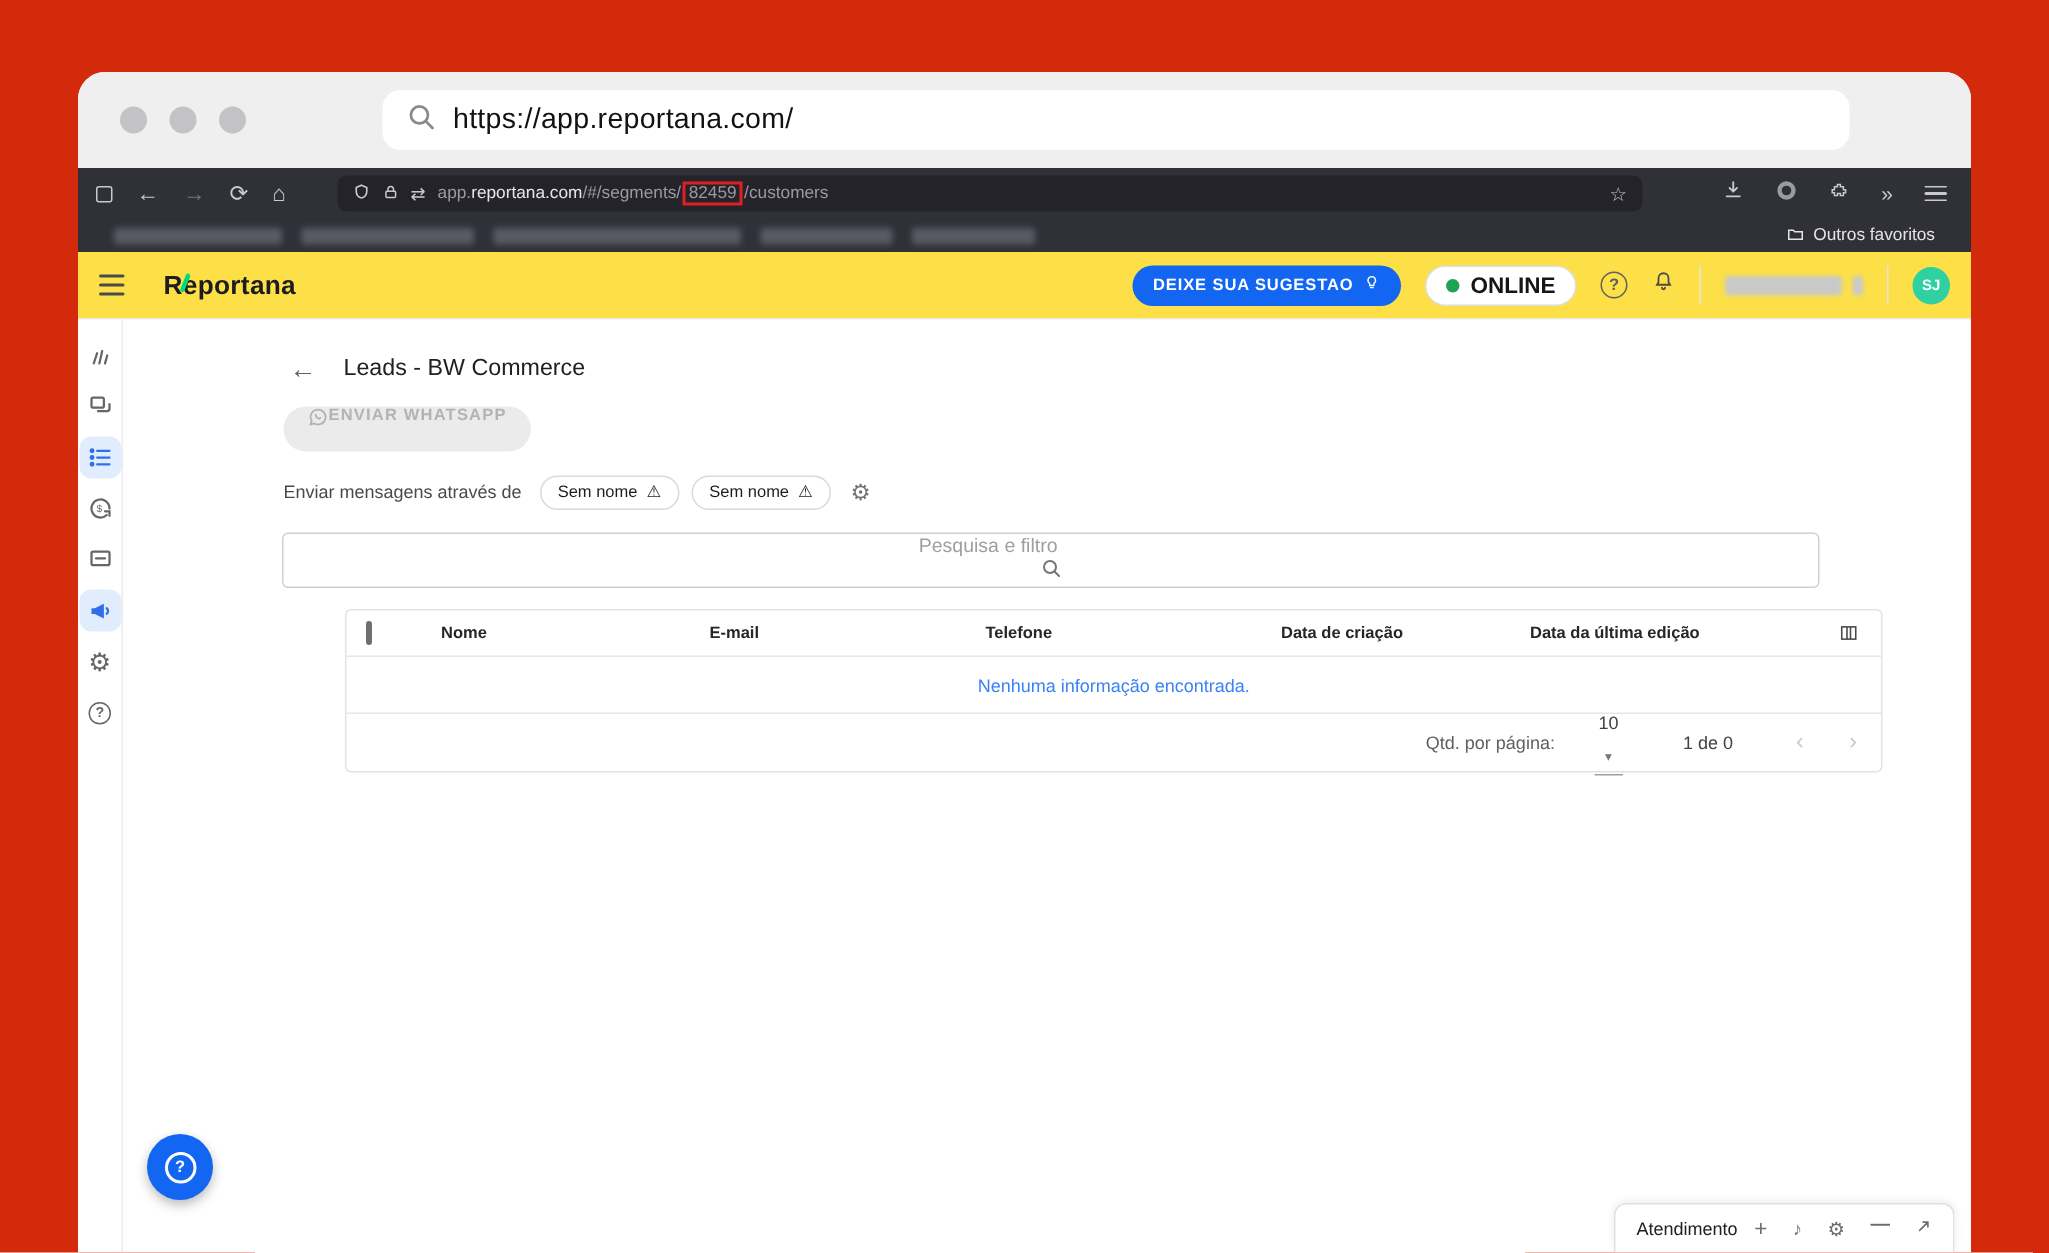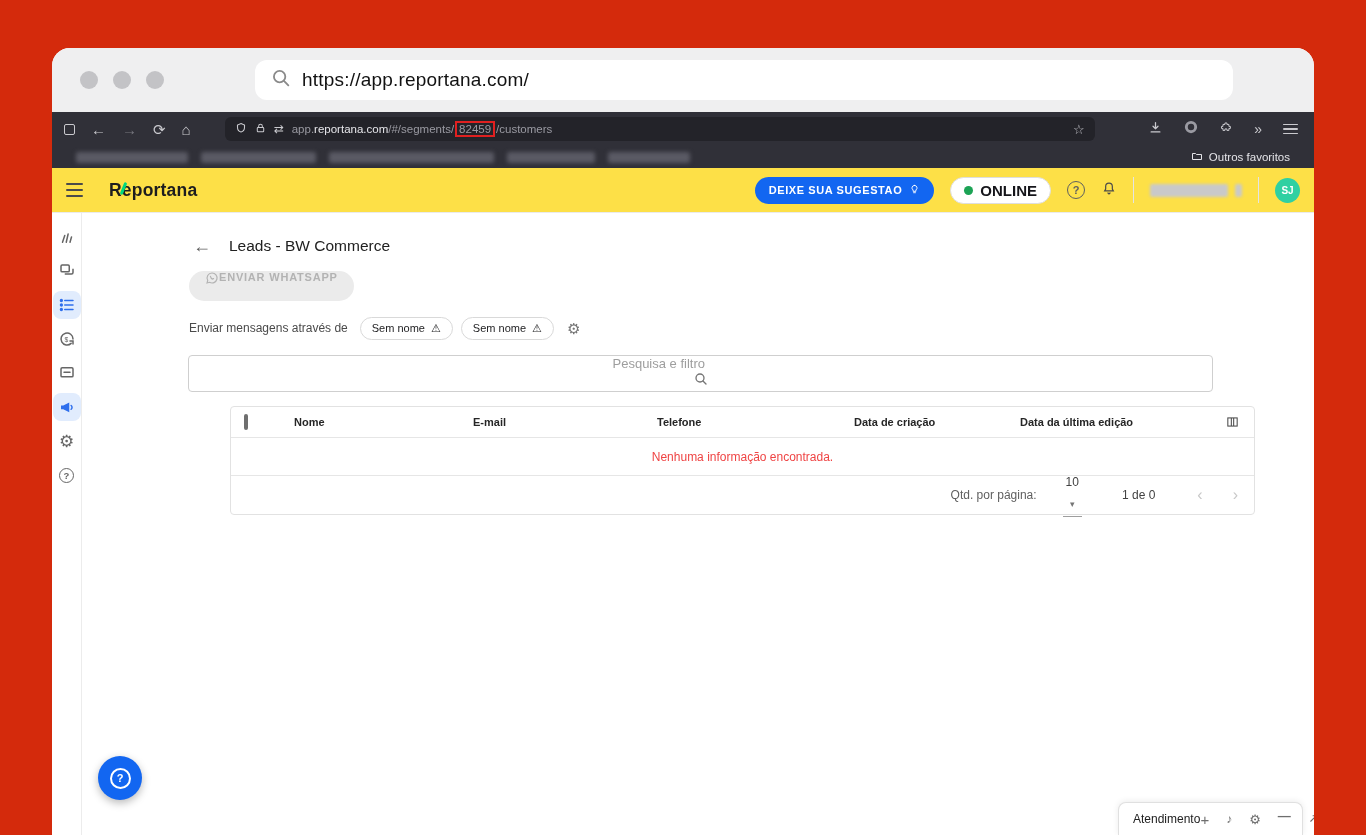--- a/index.html
+++ b/index.html
@@ -96,36 +96,36 @@
   .search-box input { border:none; outline:none; flex:1; font-size:13px; color:#333; font-family:inherit; background:transparent; }
   .search-box input::placeholder { color:#9e9e9e; }
 
   .table { position:absolute; left:106px; top:193px; width:1025px; border:1px solid #e2e2e2; border-radius:4px;margin-left:42px; }
   .thead { display:flex; align-items:center; height:31px; border-bottom:1px solid #e6e6e6; }
   .th { font-size:11px; font-weight:700; color:#262626; padding-left:12px; }
   .c0 { width:51px; padding-left:13px; }
   .c1 { width:179px; } .c2 { width:184px; } .c3 { width:197px; } .c4 { width:166px; } .c5 { flex:1; }
   .c6 { width:44px; display:flex; justify-content:flex-end; padding-right:14px; }
   .checkbox { width:16px; height:16px; border:2px solid #6f6f6f; border-radius:2px; cursor:pointer; }
-  .empty-row { height:38px; border-bottom:1px solid #e6e6e6; display:grid; place-items:center; font-size:12px; color:#ef4444;text-align:right; }
+  .empty-row { height:38px; border-bottom:1px solid #e6e6e6; display:grid; place-items:center; font-size:12px; color:#3b82f6;text-align:right; }
   .pag-row { height:38px; display:flex; align-items:center; justify-content:flex-end; padding-right:16px;
              font-size:12px; color:#5f5f5f; }
   .per-page-select { display:flex; align-items:center; gap:10px; border-bottom:1px solid #9e9e9e;
                      padding:2px 3px 7px 3px; margin-left:26px; color:#424242; cursor:pointer;flex-direction:column; }
   .pp-arrow { font-size:9px; color:#757575; }
   .page-info { margin-left:40px; color:#424242; }
   .pg-chev { font-size:16px; color:#c9c9c9; cursor:pointer; line-height:1; }
   .pg-prev { margin-left:42px; } .pg-next { margin-left:30px; }
 
   .fab { position:absolute; left:16px; bottom:35px; width:44px; height:44px; border-radius:50%; background:#1266f1;
          display:grid; place-items:center; box-shadow:0 3px 8px rgba(0,0,0,.28); cursor:pointer; }
   .fab-ring { width:21px; height:21px; border:2px solid #fff; border-radius:50%; display:grid; place-items:center;
               color:#fff; font-size:11px; font-weight:700; }
 
-  .chat-widget { position:absolute; right:11px; bottom:0; width:185px; height:29px; background:#fff;
+  .chat-widget { position:absolute; right:11px; bottom:0; width:227px; height:29px; background:#fff;
                  border:1px solid #e0e0e0; border-bottom:none; border-radius:8px 8px 0 0;
                  box-shadow:0 -1px 6px rgba(0,0,0,.08); display:flex; align-items:center; padding:16px 14px; }
   .cw-title { font-size:12px; color:#212121; }
   .cw-icons { margin-left:auto; display:flex; align-items:center; gap:17px; color:#6e6e6e; }
   .cw-glyph { font-size:13px; line-height:1; cursor:pointer; }
   .cw-min { transform:translateY(-4px); font-weight:700; }
 </style>
 </head>
 <body>
 

